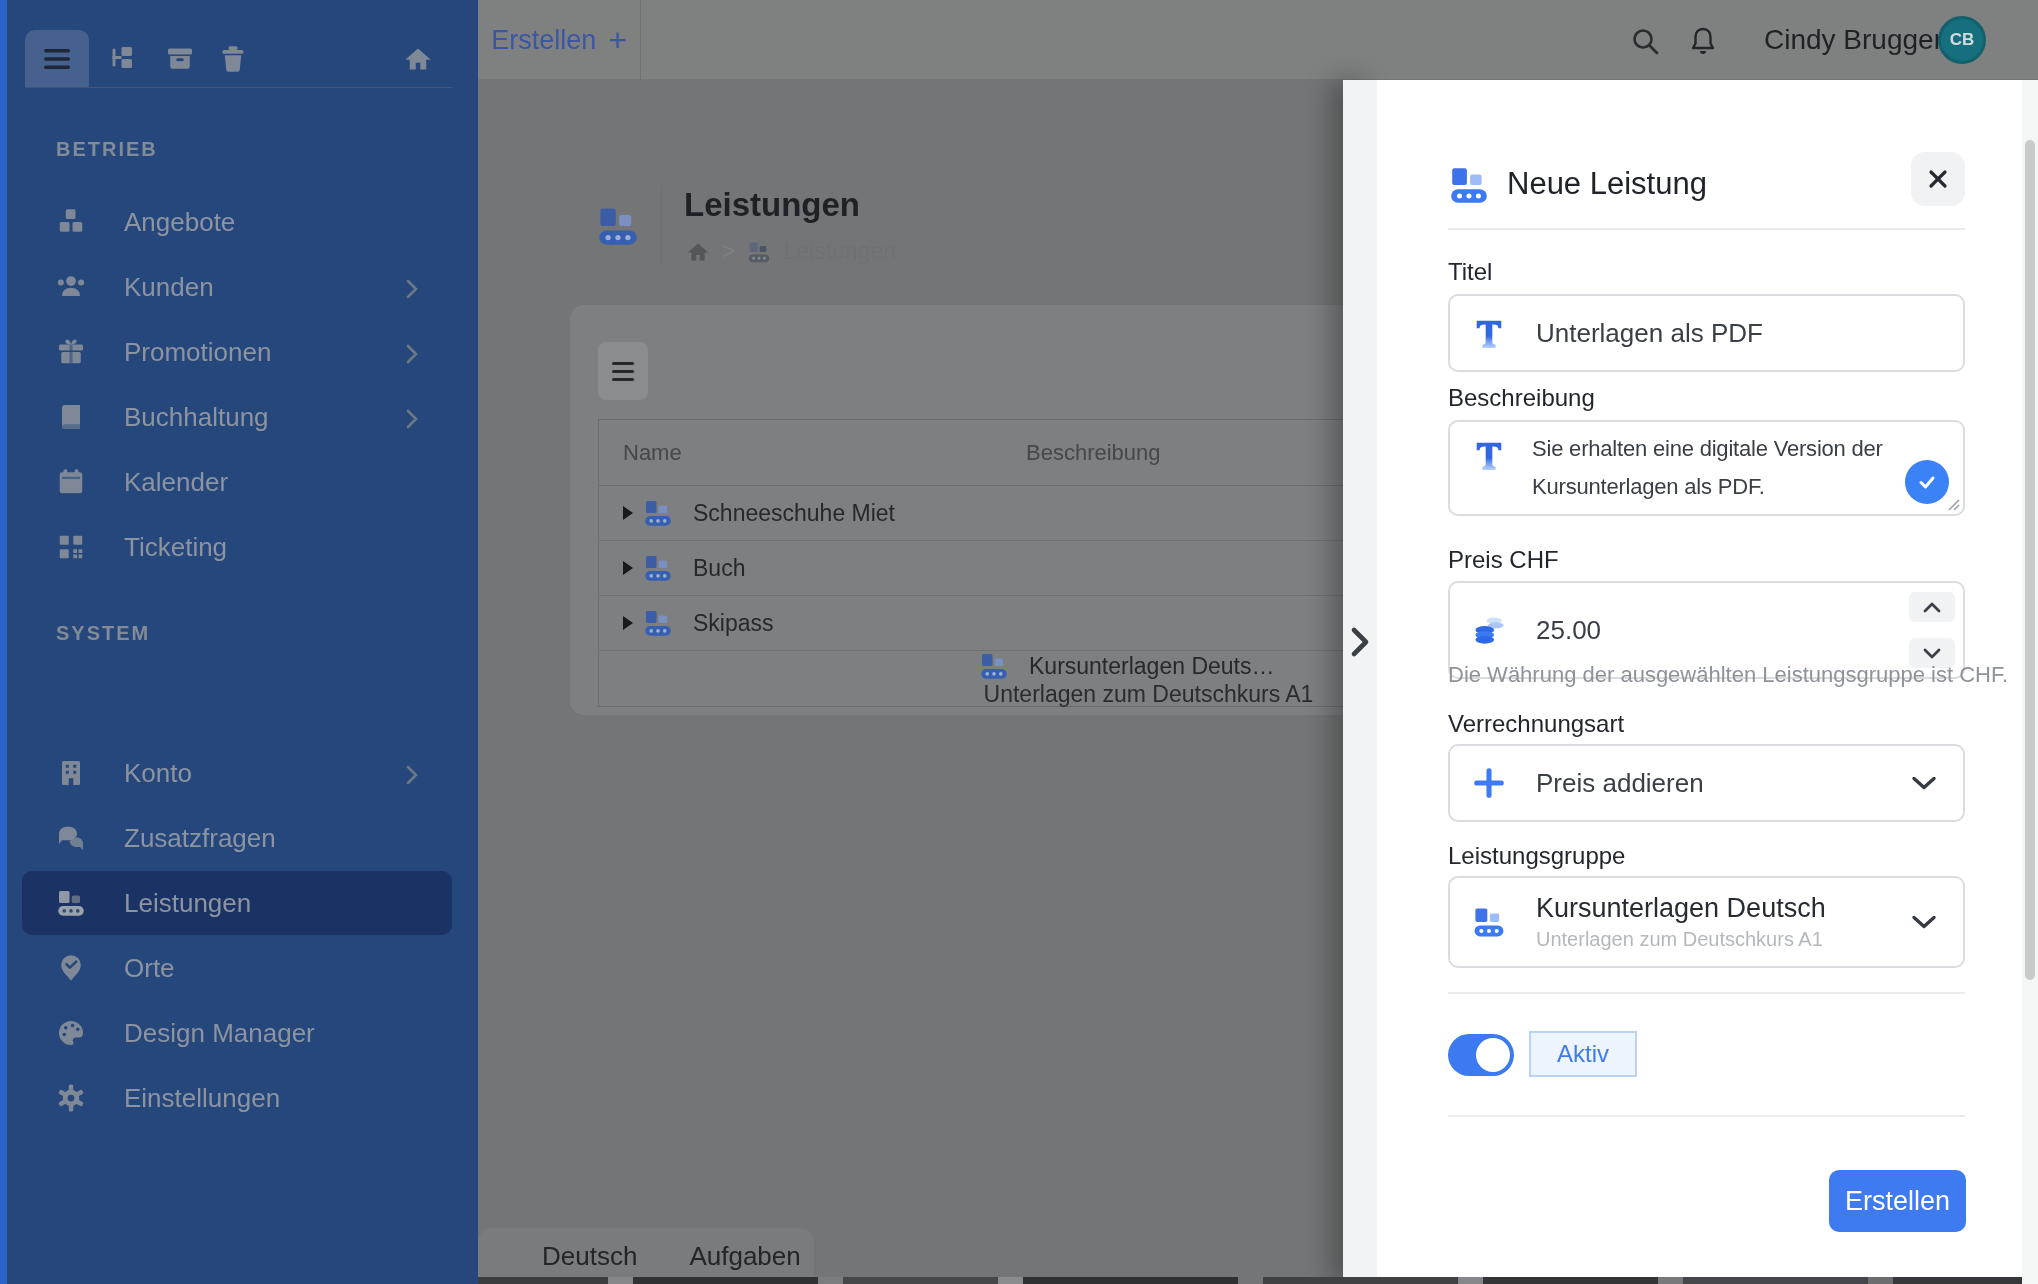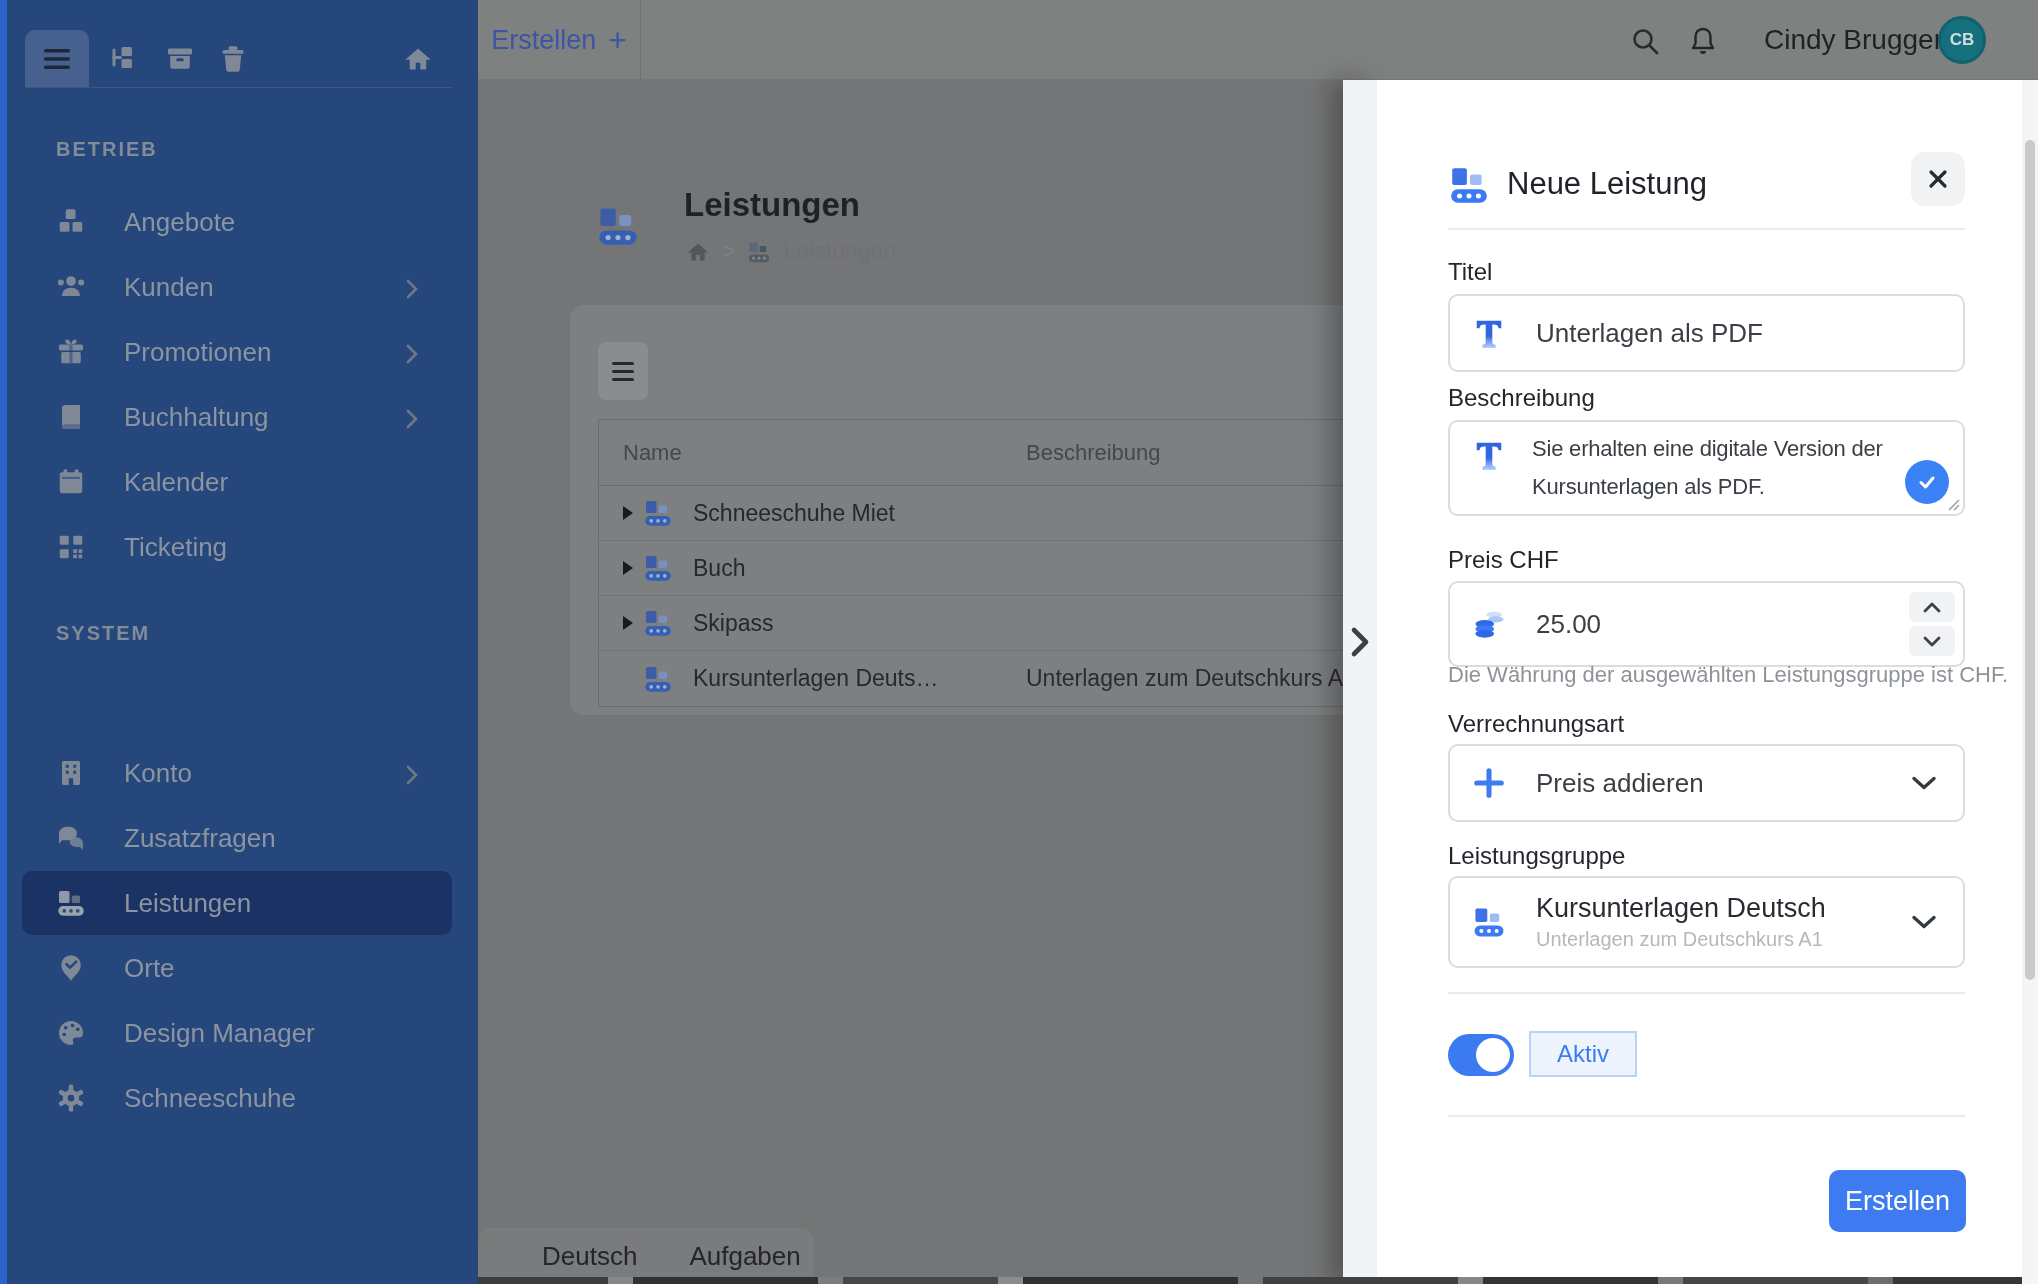--- a/index.html
+++ b/index.html
@@ -33,21 +33,21 @@
   #pg-title{position:absolute;left:684px;top:186px;font-size:33px;font-weight:600;color:#1E2125;}
   #breadcrumb{position:absolute;left:686px;top:238px;display:flex;align-items:center;gap:12px;font-size:23px;color:#6F7174;}
 
   
   #card{position:absolute;left:570px;top:305px;width:1130px;height:410px;background:#7E7F80;border-radius:14px;overflow:hidden;}
   #card-burger{position:absolute;left:28px;top:37px;width:50px;height:58px;background:#8B8C8D;border-radius:8px;display:flex;flex-direction:column;align-items:center;justify-content:center;gap:5px;}
   #card-burger i{display:block;width:22px;height:3px;background:#26282B;border-radius:2px;}
   #tbl{position:absolute;left:28px;top:114px;width:1100px;border:1px solid #6B6C6E;border-right:none;}
   .tbl-head{display:flex;height:66px;align-items:center;border-bottom:1px solid #6B6C6E;color:#45474B;font-size:22px;}
   .tbl-row{position:relative;display:flex;height:55px;align-items:center;border-bottom:1px solid #707173;color:#26282C;font-size:23px;}
-  .tbl-row:last-child{border-bottom:none;}
+  .tbl-row:last-child{border-bottom:none;flex-direction:column;}
   .c-name{padding-left:24px;width:427px;display:flex;align-items:center;}
   .row-tri{width:20px;display:flex;align-items:center;}
   .row-ic{width:30px;height:30px;margin-right:20px;}
   .c-desc{color:#2A2C30;white-space:nowrap;}
 
   
   #footbar{position:absolute;left:478px;top:1228px;width:336px;height:56px;background:#7A7B7C;border-radius:14px 14px 0 0;display:flex;align-items:center;color:#232529;font-size:26px;}
   .fb-div{width:1px;height:30px;background:#696A6B;}
   .fb-tab{padding:0 26px;white-space:nowrap;}
 
@@ -251,21 +251,21 @@
     <div class="side-item" style="top:1066px">
       <svg class="ic" viewBox="0 0 40 40">
           <g class="sicon">
             <rect x="17" y="2" width="6" height="36" rx="2"></rect>
             <rect x="17" y="2" width="6" height="36" rx="2" transform="rotate(60 20 20)"></rect>
             <rect x="17" y="2" width="6" height="36" rx="2" transform="rotate(-60 20 20)"></rect>
             <circle cx="20" cy="20" r="11"></circle>
           </g>
           <circle cx="20" cy="20" r="4.5" fill="#25477B"></circle>
         </svg>
-      <span class="lbl">Schneeschuhe</span>
+      <span class="lbl">Einstellungen</span>
     </div>
   </nav>
 
   <header id="topbar">
     <div id="create-tab">
       <span>Erstellen</span>
       <span class="plus">+</span>
     </div>
     <svg class="tb-icon" style="left:1152px" viewBox="0 0 30 30">
         <circle cx="13" cy="13" r="8.5" fill="none" stroke="#2A2C2F" stroke-width="2.6"></circle>
@@ -461,21 +461,21 @@
             <polyline points="5,11.5 9.5,16 17,7" fill="none" stroke="#fff" stroke-width="3" stroke-linecap="round" stroke-linejoin="round"></polyline>
           </svg>
       </div>
       <svg id="resizer" viewBox="0 0 14 14">
           <line x1="3" y1="13" x2="13" y2="3" stroke="#9AA0A6" stroke-width="1.6"></line>
           <line x1="8" y1="13" x2="13" y2="8" stroke="#9AA0A6" stroke-width="1.6"></line>
         </svg>
     </div>
 
     <div class="dw-label" style="top:466px">Preis CHF</div>
-    <div class="fld" style="top:501px;height:86px">
+    <div class="fld" style="top:501px;height:98px">
       <svg class="fic" viewBox="0 0 40 40">
           <ellipse cx="26" cy="9" rx="9" ry="3.6" fill="#CFE0FB"></ellipse>
           <ellipse cx="28" cy="14.5" rx="9" ry="3.6" fill="#A9C6F7"></ellipse>
           <ellipse cx="15" cy="20" rx="11" ry="4.6" fill="#2F6AE6"></ellipse>
           <ellipse cx="15" cy="26" rx="11" ry="4.6" fill="#3B7AF2"></ellipse>
           <ellipse cx="15" cy="31.5" rx="11" ry="4.6" fill="#2F6AE6"></ellipse>
         </svg>
       <span class="ftext">25.00</span>
       <div class="spinner" style="top:9px">
         <svg width="18" height="11" viewBox="0 0 18 11">

